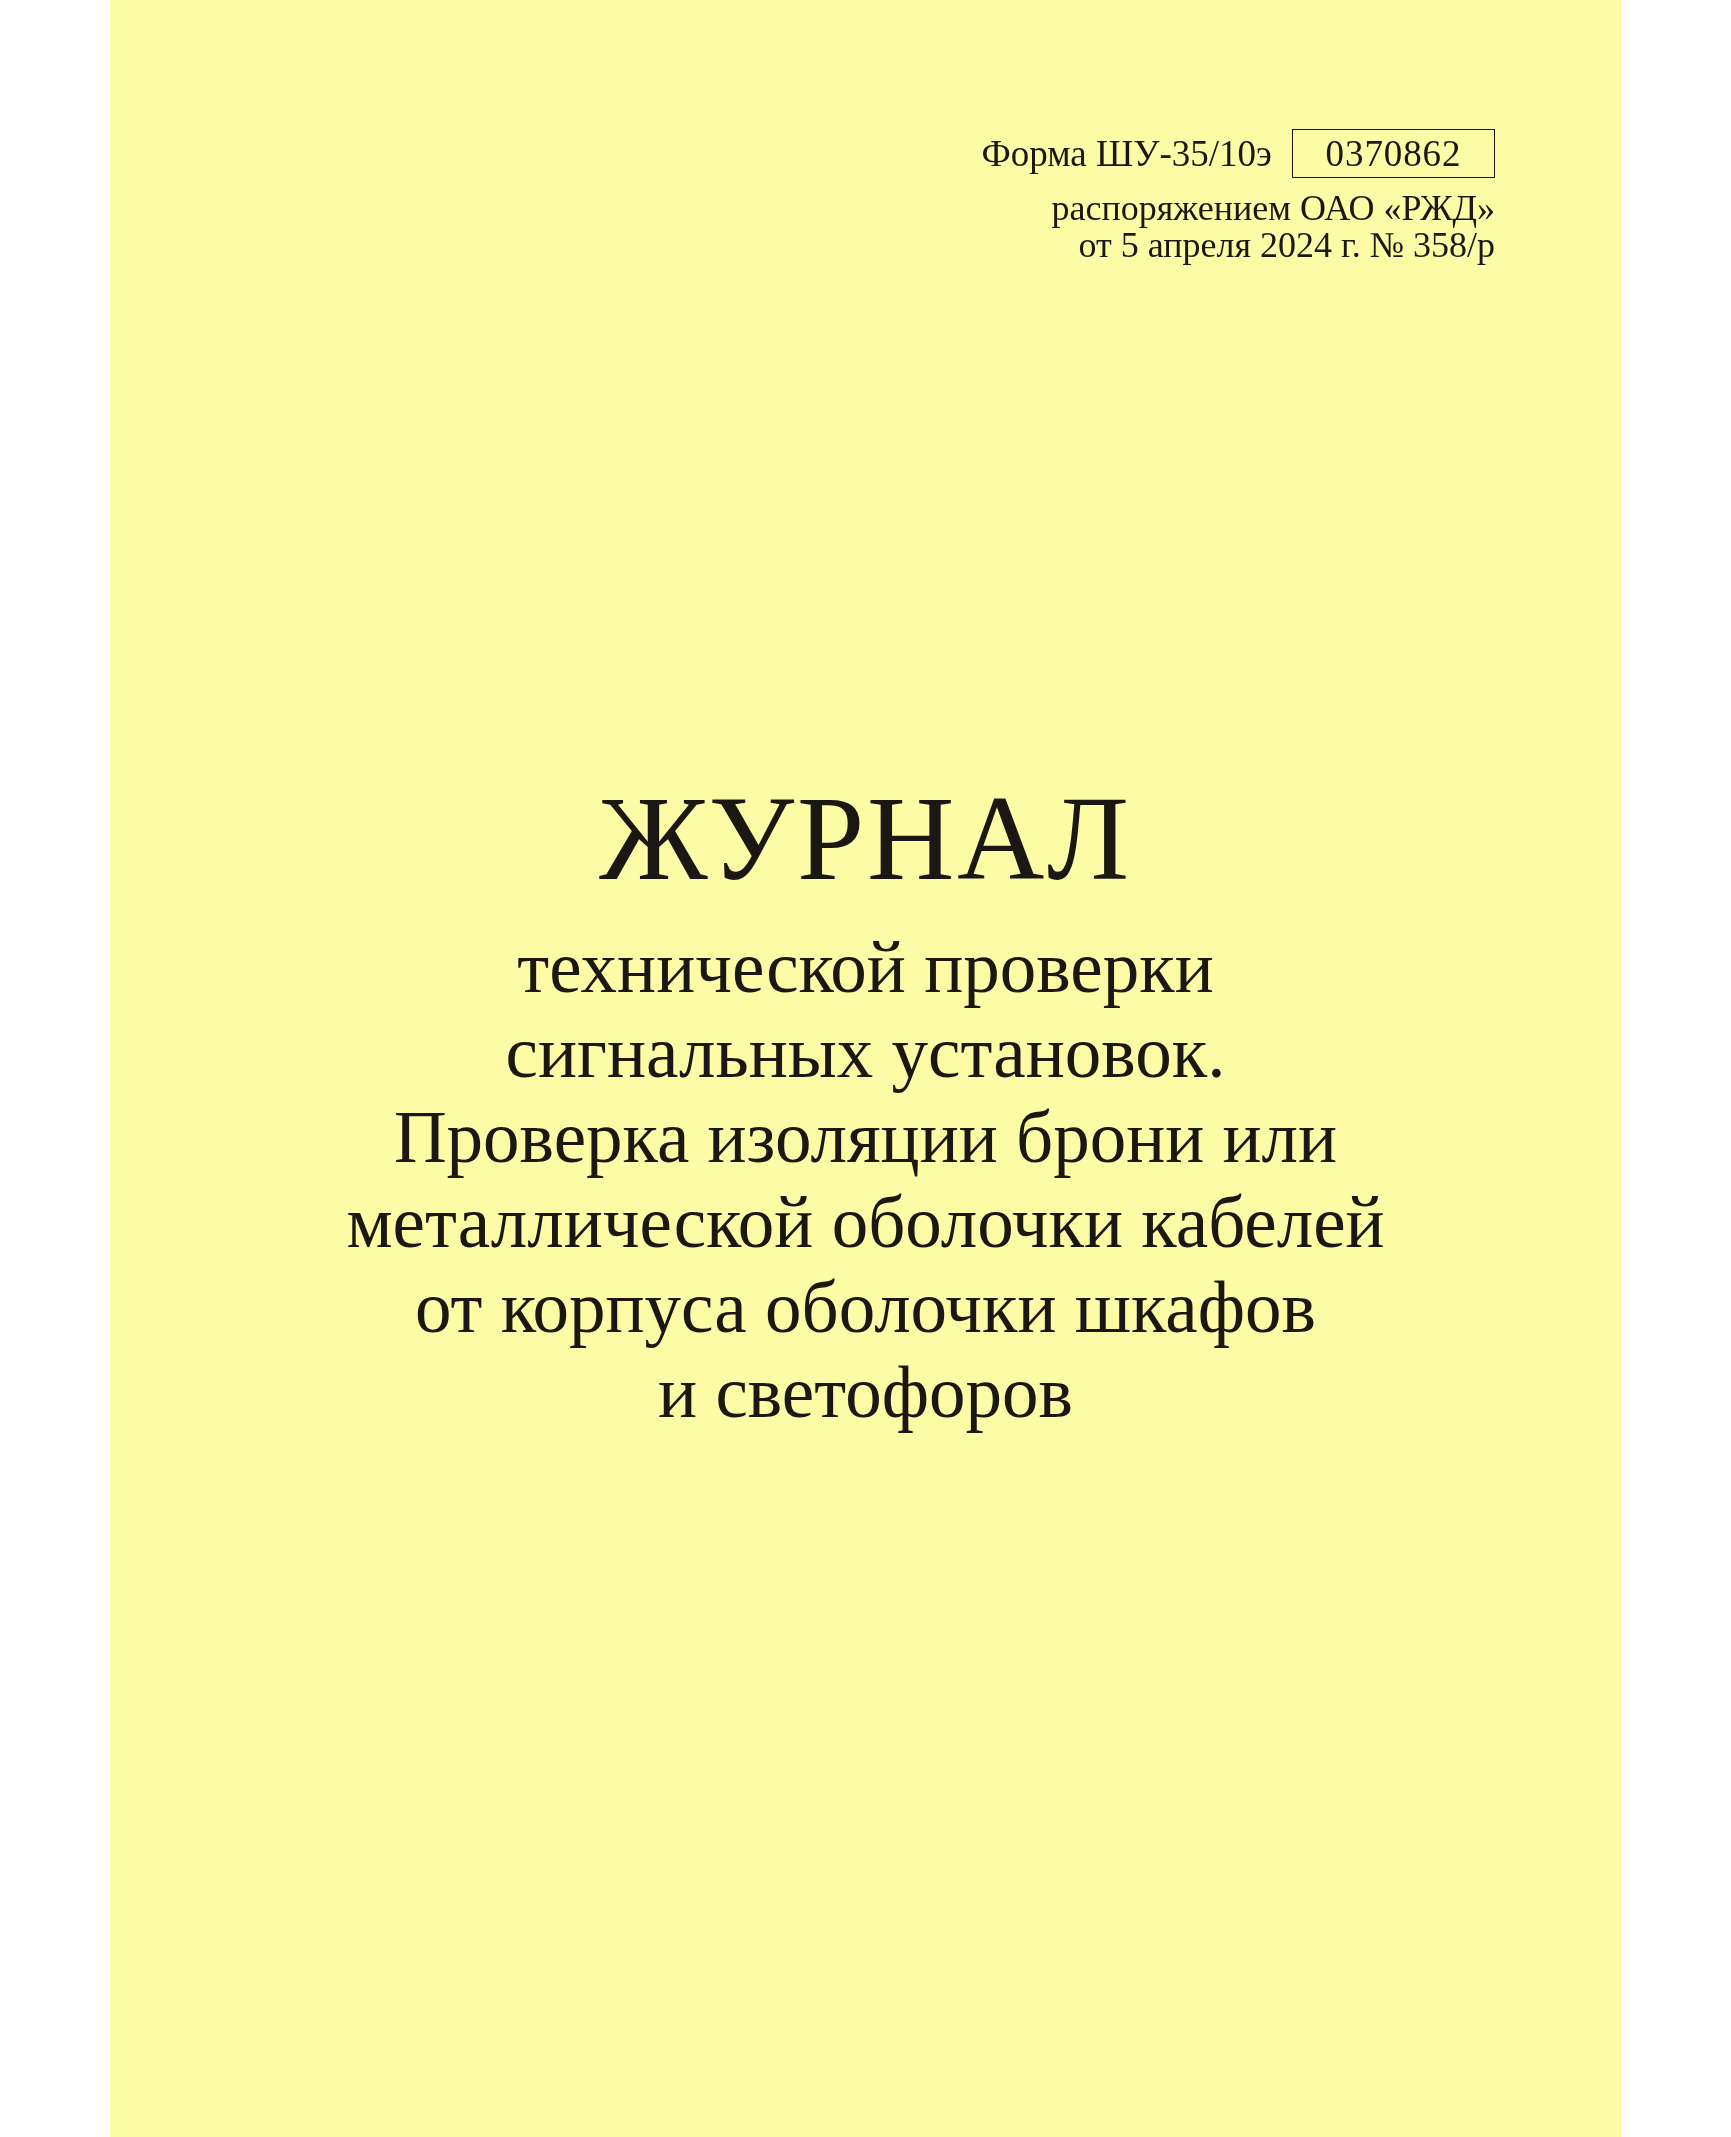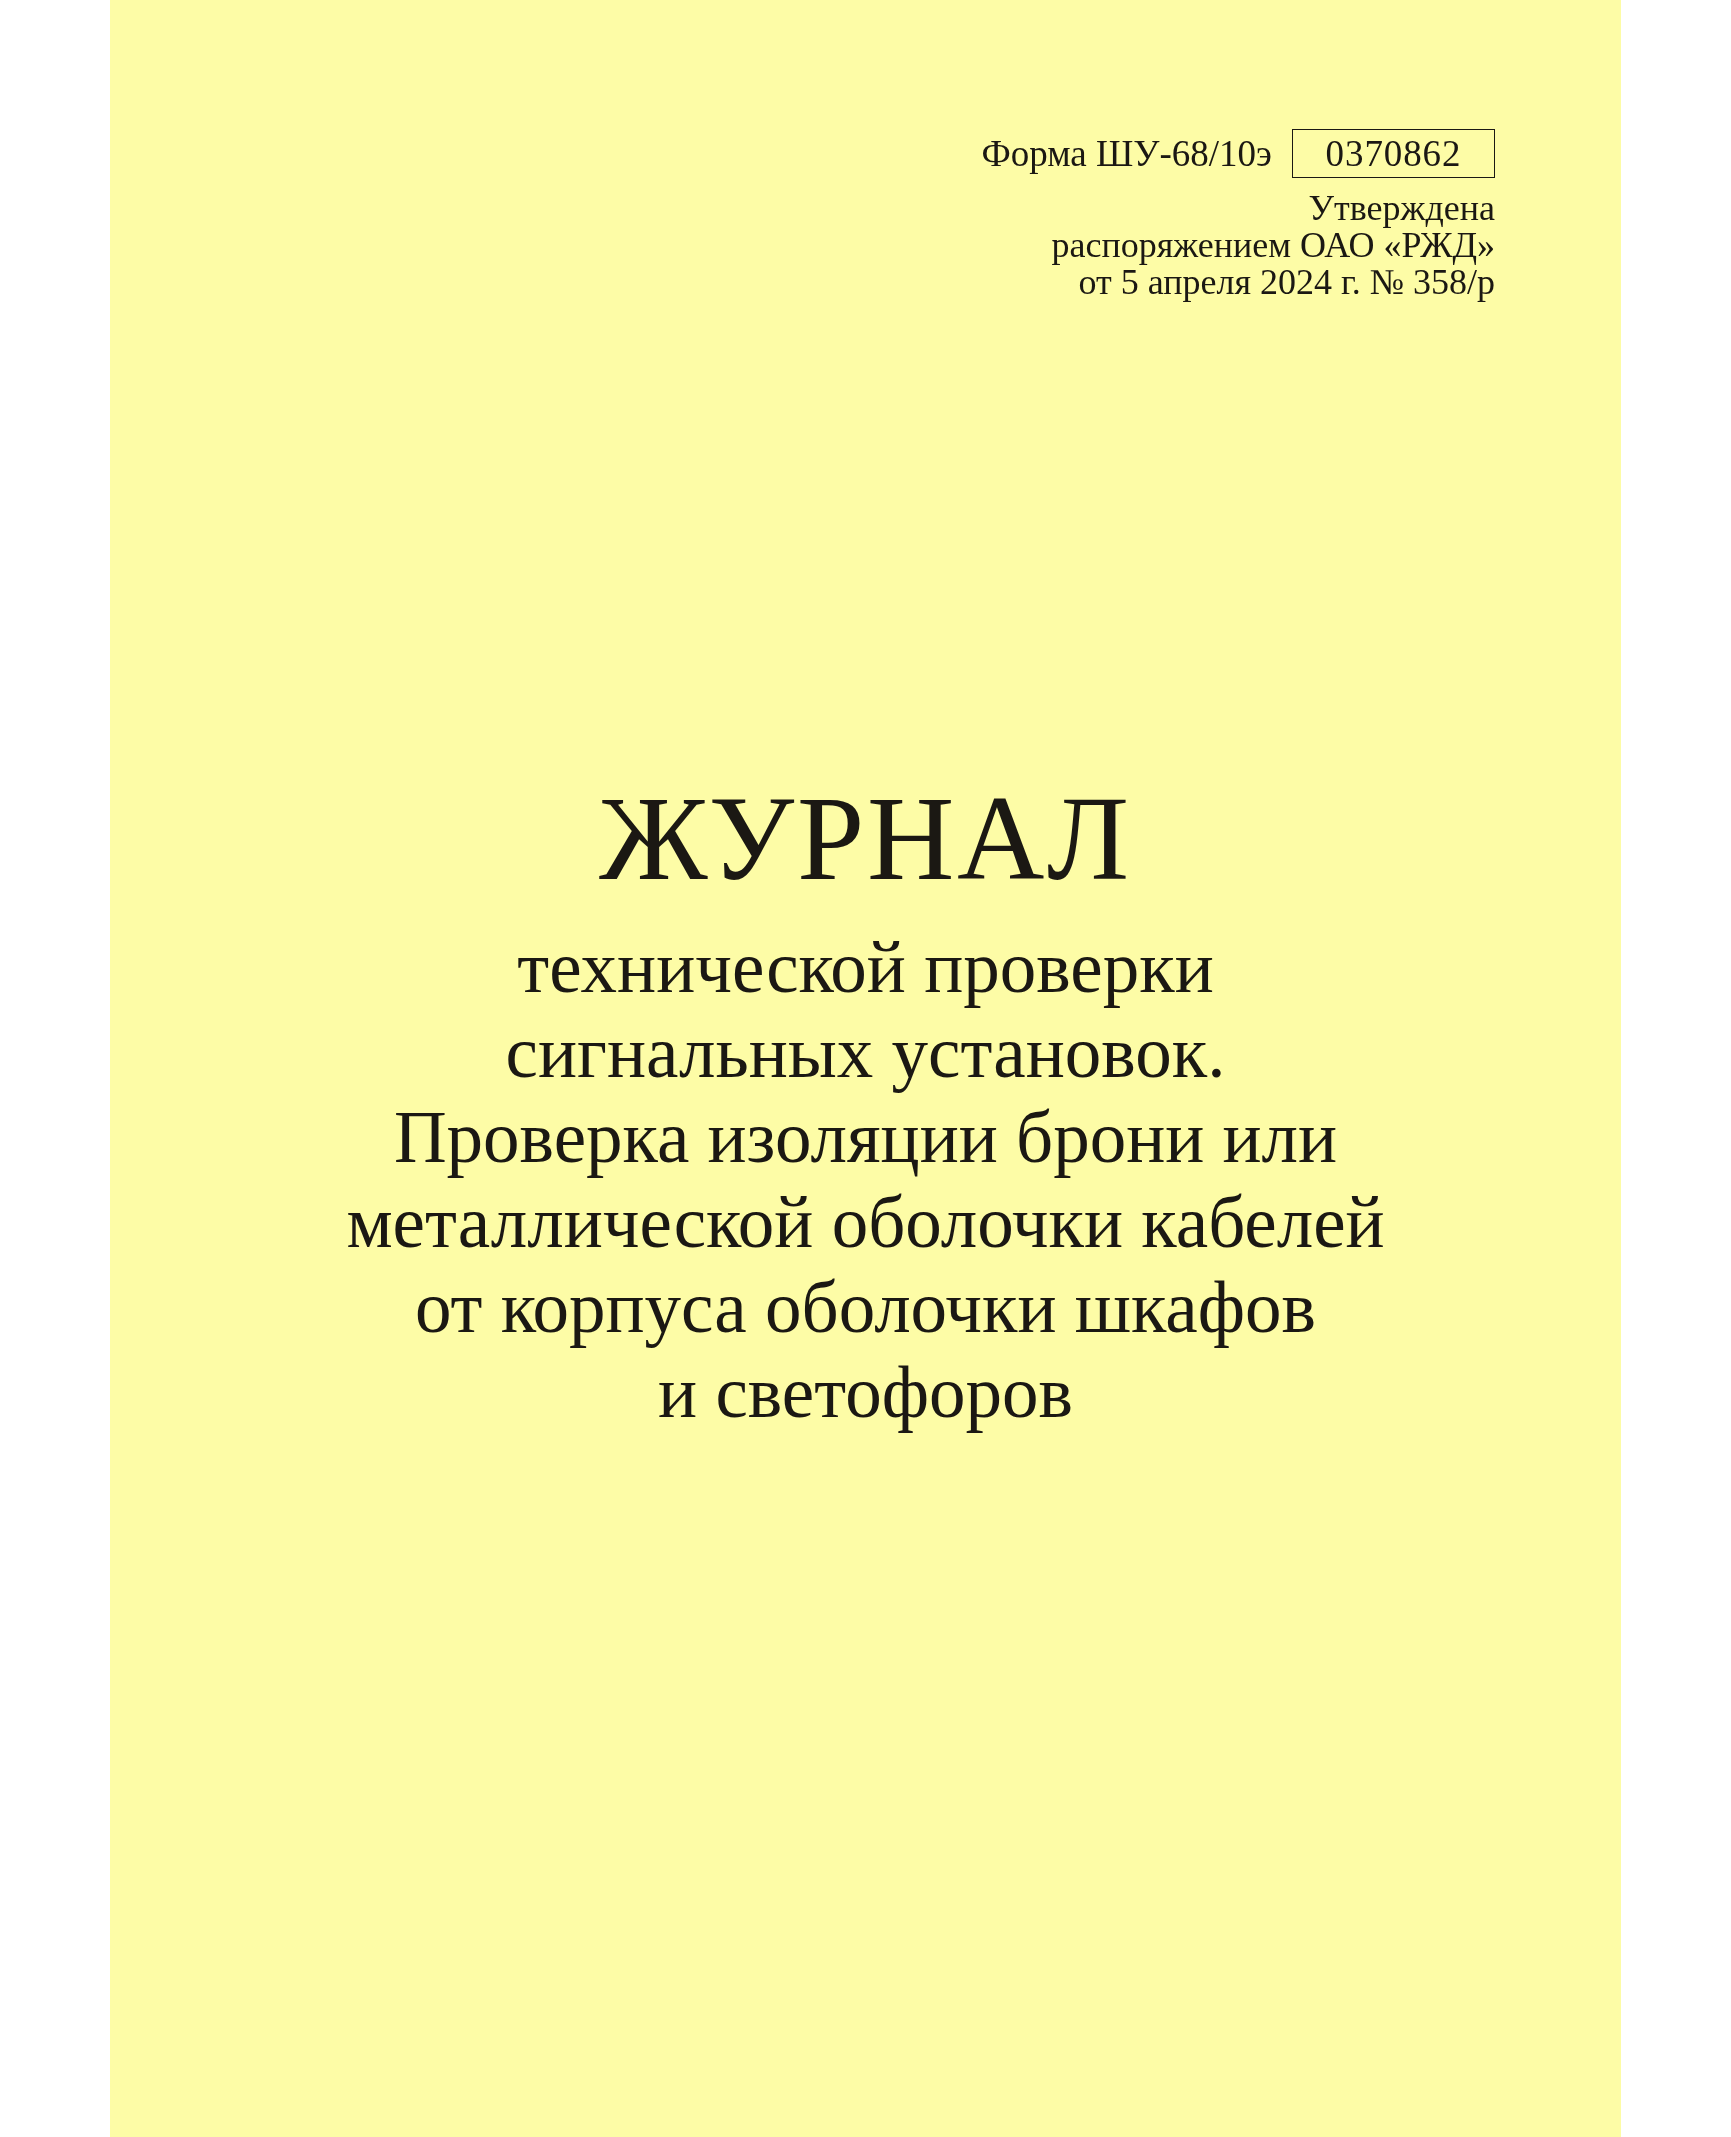--- a/index.html
+++ b/index.html
@@ -81,27 +81,26 @@
     line-height: 85px;
   }
 </style>
 </head>
 <body>
 
 <div class="sheet">
 
   <div class="header">
     <div class="form-row">
-      <span class="form-label">Форма ШУ-68/10э</span>
+      <span class="form-label">Форма ШУ-35/10э</span>
       <span class="form-number-box">
         <span class="form-number">0370862</span>
       </span>
     </div>
     <div class="approval">
-      <div>Утверждена</div>
       <div>распоряжением ОАО «РЖД»</div>
       <div>от 5 апреля 2024 г. № 358/р</div>
     </div>
   </div>
 
   <div class="title-block">
     <div class="title-main">ЖУРНАЛ</div>
     <div class="title-sub">
       <div>технической проверки</div>
       <div>сигнальных установок.</div>

